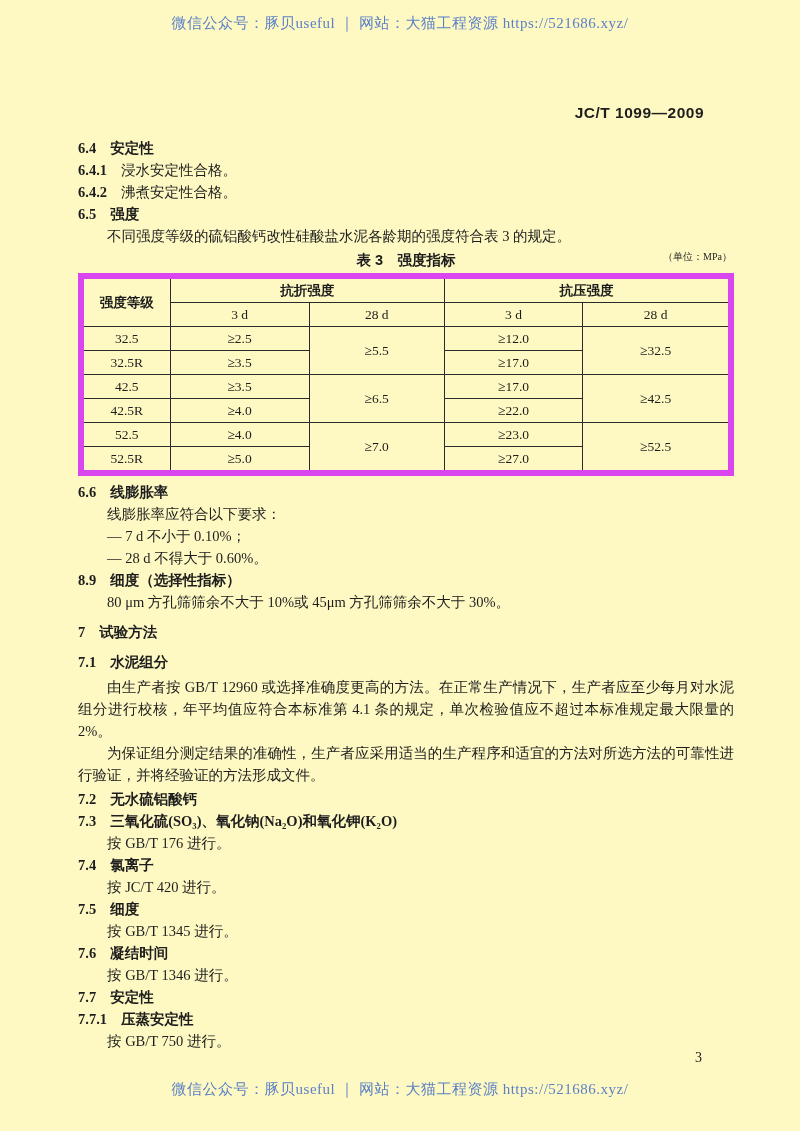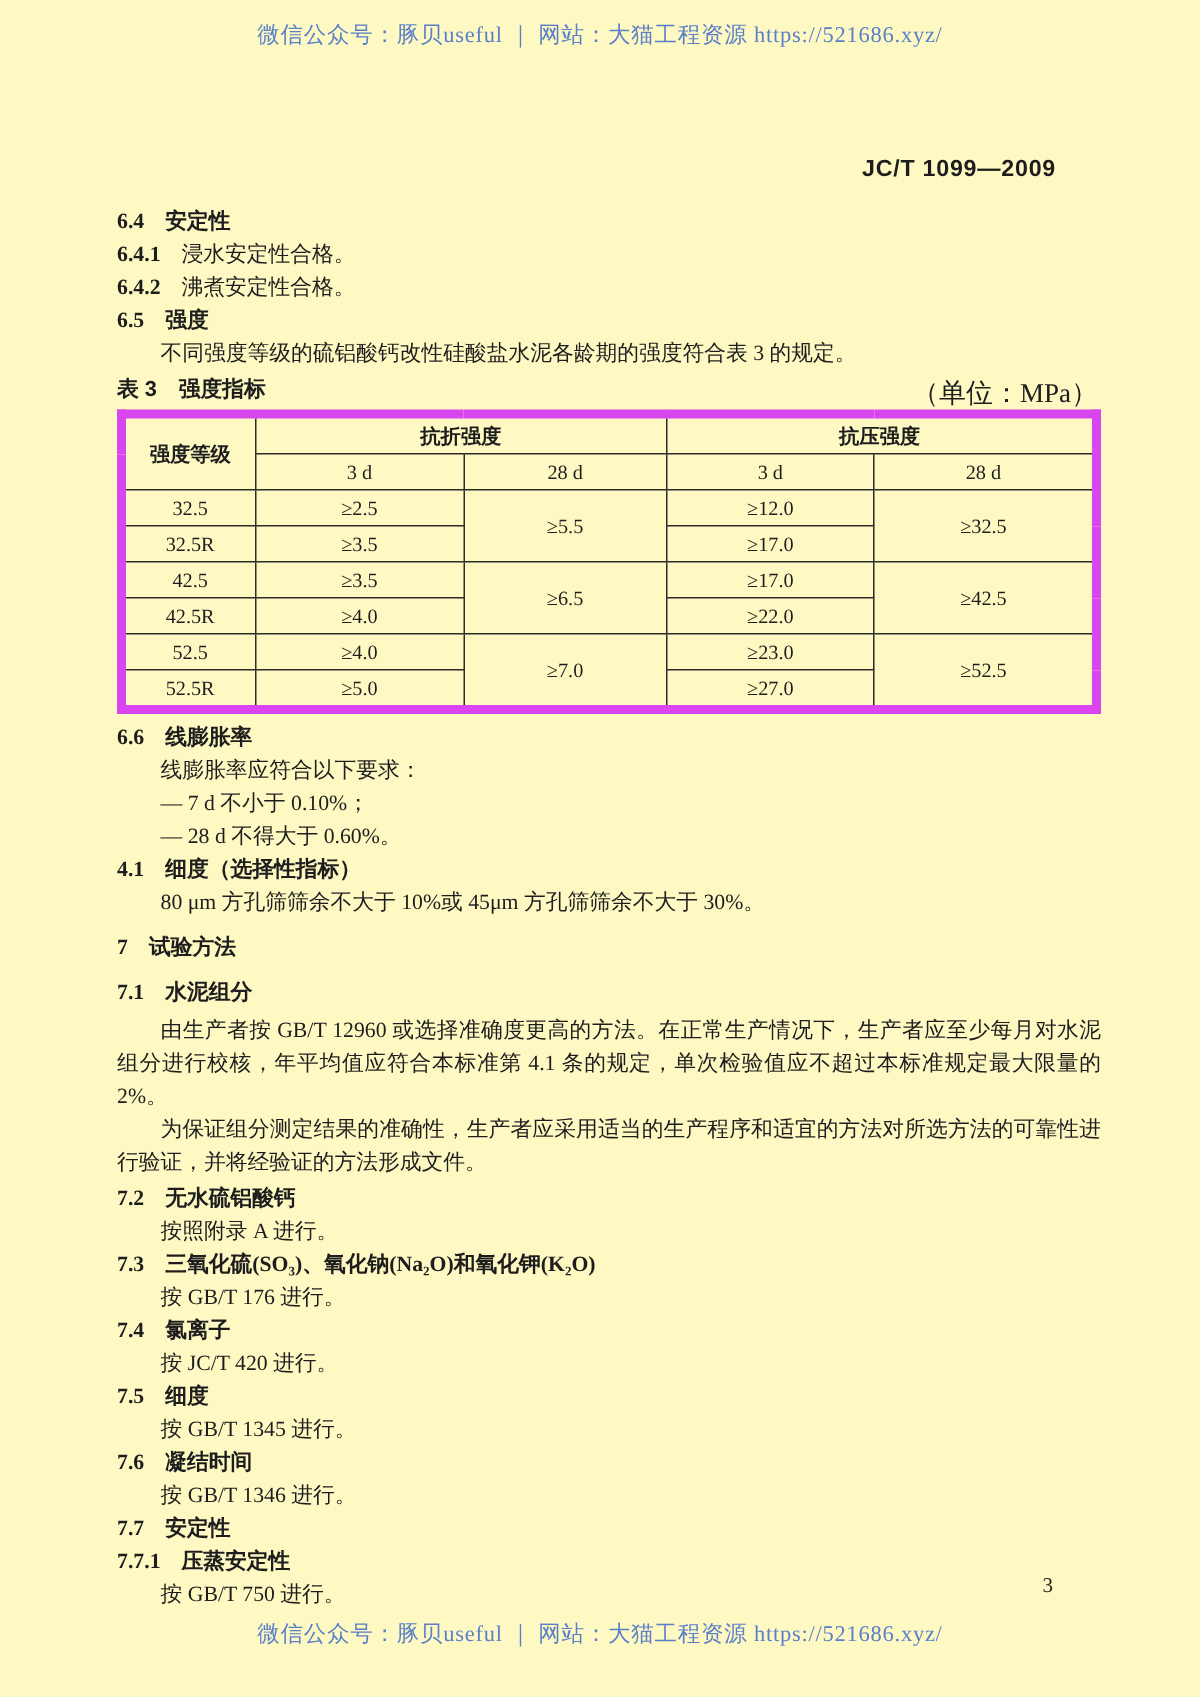--- a/index.html
+++ b/index.html
@@ -45,32 +45,32 @@
   }
   .clause-body{font-weight:normal;}
   .indent{text-indent:2em;}
   .para{
     line-height:22px;margin:0 0 0 0;
     text-align:justify;text-indent:2em;
   }
   .chapter{margin-top:13px;margin-bottom:13px;}
   .tablewrap{position:relative;margin:2px 0 8px 0;}
   .tbl-caption{
-    text-align:left;
+    text-align:center;
     font-weight:bold;
     font-family:"Liberation Sans","DejaVu Sans",sans-serif;
     font-size:14.5px;
     line-height:20px;
     margin-bottom:3px;
   }
   .tbl-unit{
     position:absolute;right:2px;top:0;
     font-weight:normal;
     font-family:"Liberation Serif","DejaVu Serif",serif;
-    font-size:18px;
+    font-size:10px;
   }
   table.t3{
     width:100%;
     border-collapse:collapse;
     table-layout:fixed;
     border:6px solid #d946ef;
     font-size:13.5px;
   }
   table.t3 td{
     border:1px solid #2b2b2b;
@@ -172,31 +172,30 @@
           </tr>
         </tbody>
       </table>
     </div>
 
     <div class="line"><span class="clause-num">6.6</span><span class="clause-title">线膨胀率</span></div>
     <div class="line indent">线膨胀率应符合以下要求：</div>
     <div class="line indent">— 7 d 不小于 0.10%；</div>
     <div class="line indent">— 28 d 不得大于 0.60%。</div>
 
-    <div class="line"><span class="clause-num">4.1</span><span class="clause-title">细度（选择性指标）</span></div>
+    <div class="line"><span class="clause-num">8.9</span><span class="clause-title">细度（选择性指标）</span></div>
     <div class="line indent">80 μm 方孔筛筛余不大于 10%或 45μm 方孔筛筛余不大于 30%。</div>
 
     <div class="line chapter"><span class="clause-num">7</span><span class="clause-title">试验方法</span></div>
 
     <div class="line"><span class="clause-num">7.1</span><span class="clause-title">水泥组分</span></div>
     <div class="para">由生产者按 GB/T 12960 或选择准确度更高的方法。在正常生产情况下，生产者应至少每月对水泥组分进行校核，年平均值应符合本标准第 4.1 条的规定，单次检验值应不超过本标准规定最大限量的 2%。</div>
     <div class="para">为保证组分测定结果的准确性，生产者应采用适当的生产程序和适宜的方法对所选方法的可靠性进行验证，并将经验证的方法形成文件。</div>
 
     <div class="line" style="margin-top:5px;"><span class="clause-num">7.2</span><span class="clause-title">无水硫铝酸钙</span></div>
-    <div class="line indent">按照附录 A 进行。</div>
 
     <div class="line"><span class="clause-num">7.3</span><span class="clause-title">三氧化硫(SO₃)、氧化钠(Na₂O)和氧化钾(K₂O)</span></div>
     <div class="line indent">按 GB/T 176 进行。</div>
 
     <div class="line"><span class="clause-num">7.4</span><span class="clause-title">氯离子</span></div>
     <div class="line indent">按 JC/T 420 进行。</div>
 
     <div class="line"><span class="clause-num">7.5</span><span class="clause-title">细度</span></div>
     <div class="line indent">按 GB/T 1345 进行。</div>
 

